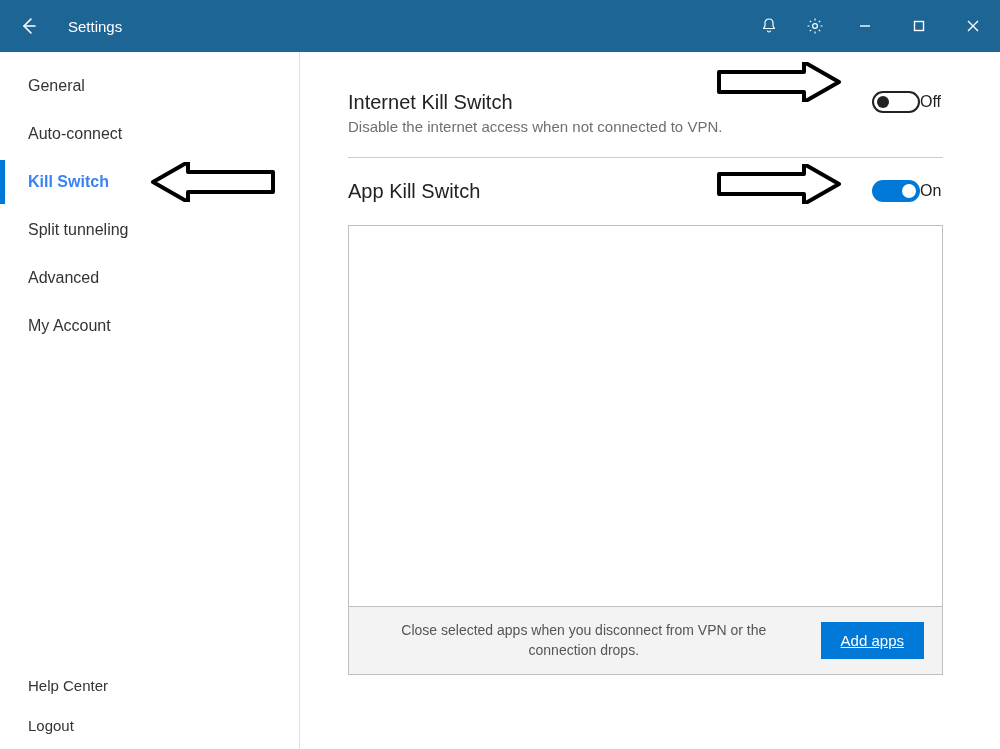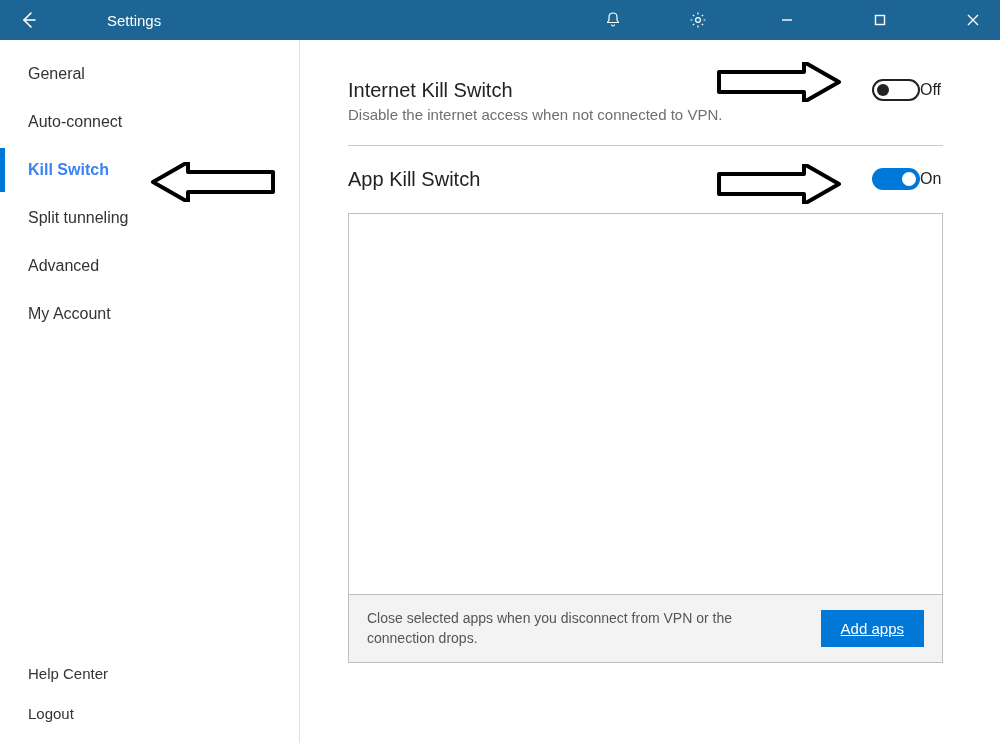--- a/index.html
+++ b/index.html
@@ -1,26 +1,25 @@
 <!DOCTYPE html>
 <html><head>
   <meta charset="utf-8">
   <style>
     * { box-sizing: border-box; margin: 0; padding: 0; }
     body { font-family: "Segoe UI", Tahoma, sans-serif; width: 1000px; height: 749px; overflow: hidden; background: #fff; color: #1a1a1a; }
 
     
     .titlebar {
-      height: 40px;
+      height: 52px;
       background: #1c6595;
       color: #fff;
       display: flex;
       align-items: center;
       padding-left: 8px;
-      gap: 39px;
     }
     .titlebar .back {
       width: 40px; height: 46px; display: flex; align-items: center; justify-content: center;
       cursor: pointer;
     }
     .titlebar .title { font-size: 15px; margin-left: 20px; }
     .titlebar .spacer { flex: 1; }
     .titlebar .winbtn {
       width: 46px; height: 46px; display: flex; align-items: center; justify-content: center;
       cursor: pointer;
@@ -71,21 +70,21 @@
       height: 380px;
       background: #fff;
     }
     .app-footer {
       border-top: 1px solid #bfbfbf;
       background: #f3f3f3;
       display: flex; align-items: center;
       padding: 14px 18px;
       gap: 20px;
     }
-    .app-footer .desc { flex: 1; font-size: 14px; color: #555; line-height: 1.4; }
+    .app-footer .desc { flex: 1; font-size: 14px; color: #555; line-height: 1.4; text-align: center; }
     .add-btn {
       background: #0078d7; color: #fff; border: none;
       padding: 10px 20px; font-size: 15px; cursor: pointer; text-decoration: underline;
     }
 
     
     .arrow-anno { position: absolute; z-index: 50; pointer-events: none; }
   </style>
 </head>
 <body>

